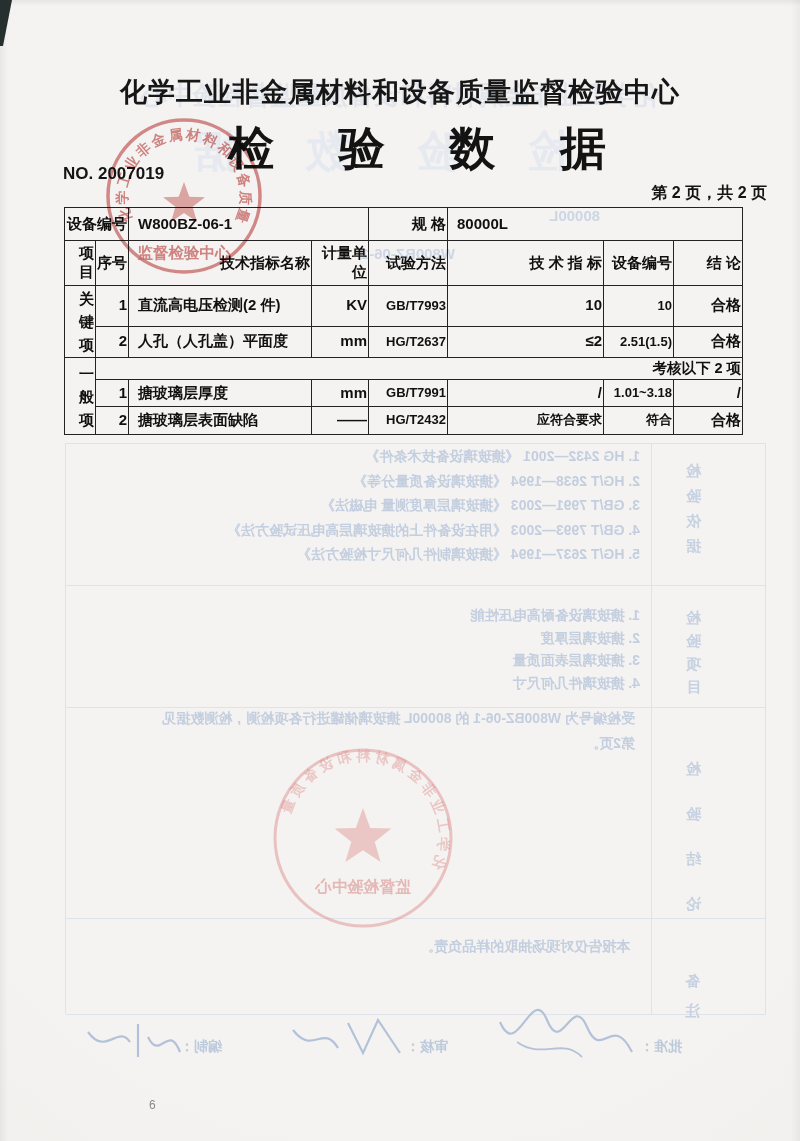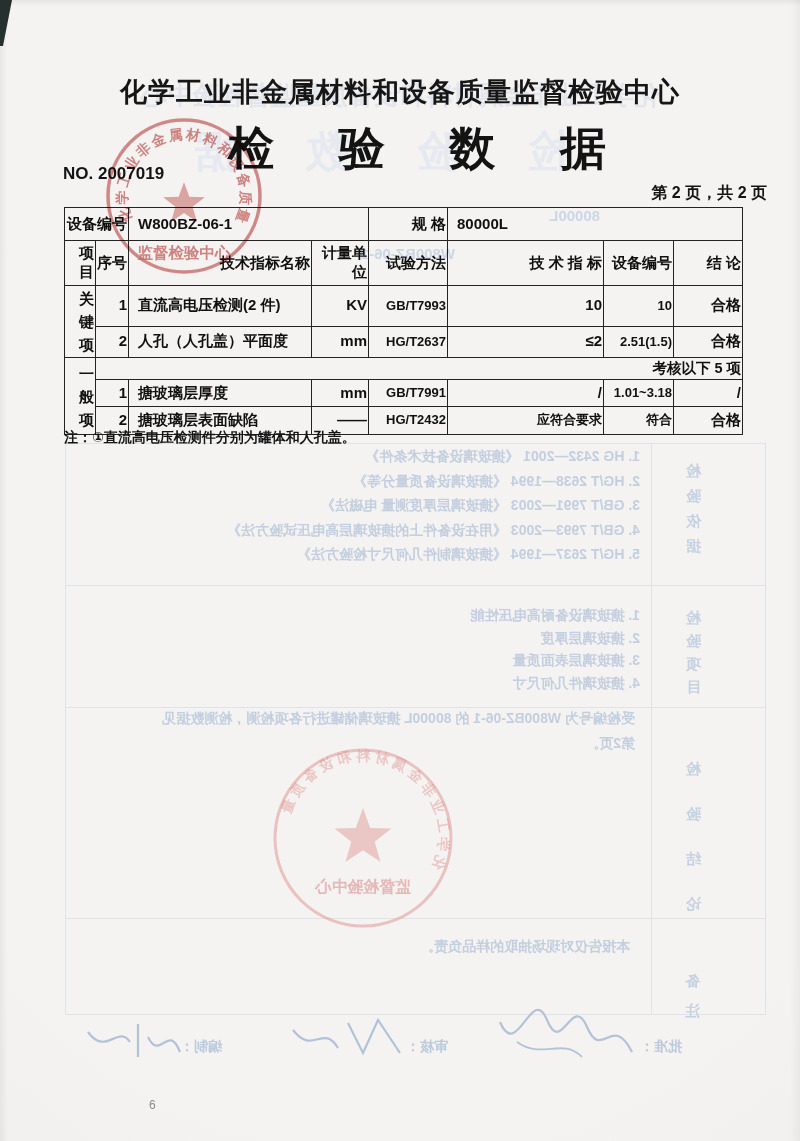--- a/index.html
+++ b/index.html
@@ -184,21 +184,21 @@
         <td style="height:28px">2</td>
         <td class="lft">人孔（人孔盖）平面度</td>
         <td>mm</td>
         <td class="small">HG/T2637</td>
         <td>≤2</td>
         <td class="small">2.51(1.5)</td>
         <td>合格</td>
       </tr>
       <tr>
         <td rowspan="3" class="vlabel">一般项</td>
-        <td colspan="7" style="height:19px;font-size:14.5px">考核以下 5 项</td>
+        <td colspan="7" style="height:19px;font-size:14.5px">考核以下 2 项</td>
       </tr>
       <tr>
         <td style="height:24px">1</td>
         <td class="lft">搪玻璃层厚度</td>
         <td>mm</td>
         <td class="small">GB/T7991</td>
         <td>/</td>
         <td class="small">1.01~3.18</td>
         <td>/</td>
       </tr>
@@ -207,21 +207,20 @@
         <td class="lft">搪玻璃层表面缺陷</td>
         <td>——</td>
         <td class="small">HG/T2432</td>
         <td class="small">应符合要求</td>
         <td class="small">符合</td>
         <td>合格</td>
       </tr>
     </tbody>
       </table>
 
-    <div class="note-line">注：①直流高电压检测件分别为罐体和人孔盖。</div>
     <div class="footer-mark">6</div>
   </div>
 
   <svg class="stamp" width="180" height="180">
     <circle cx="90" cy="90" r="76" fill="none" stroke="rgba(196,80,78,.8)" stroke-width="3.5"></circle>
     <polygon points="90,76 95.3,90.7 110.9,91.2 98.6,100.8 102.9,115.8 90,107 77.1,115.8 81.4,100.8 69.1,91.2 84.7,90.7" fill="rgba(196,80,78,.6)"></polygon>
     <defs>
         <path id="arcT" d="M 38.3,114.1 A 57,57 0 1 1 141.7,114.1" fill="none"></path>
       </defs>
     <text font-size="14" fill="rgba(196,80,78,.85)" letter-spacing="2.5" font-weight="bold">

